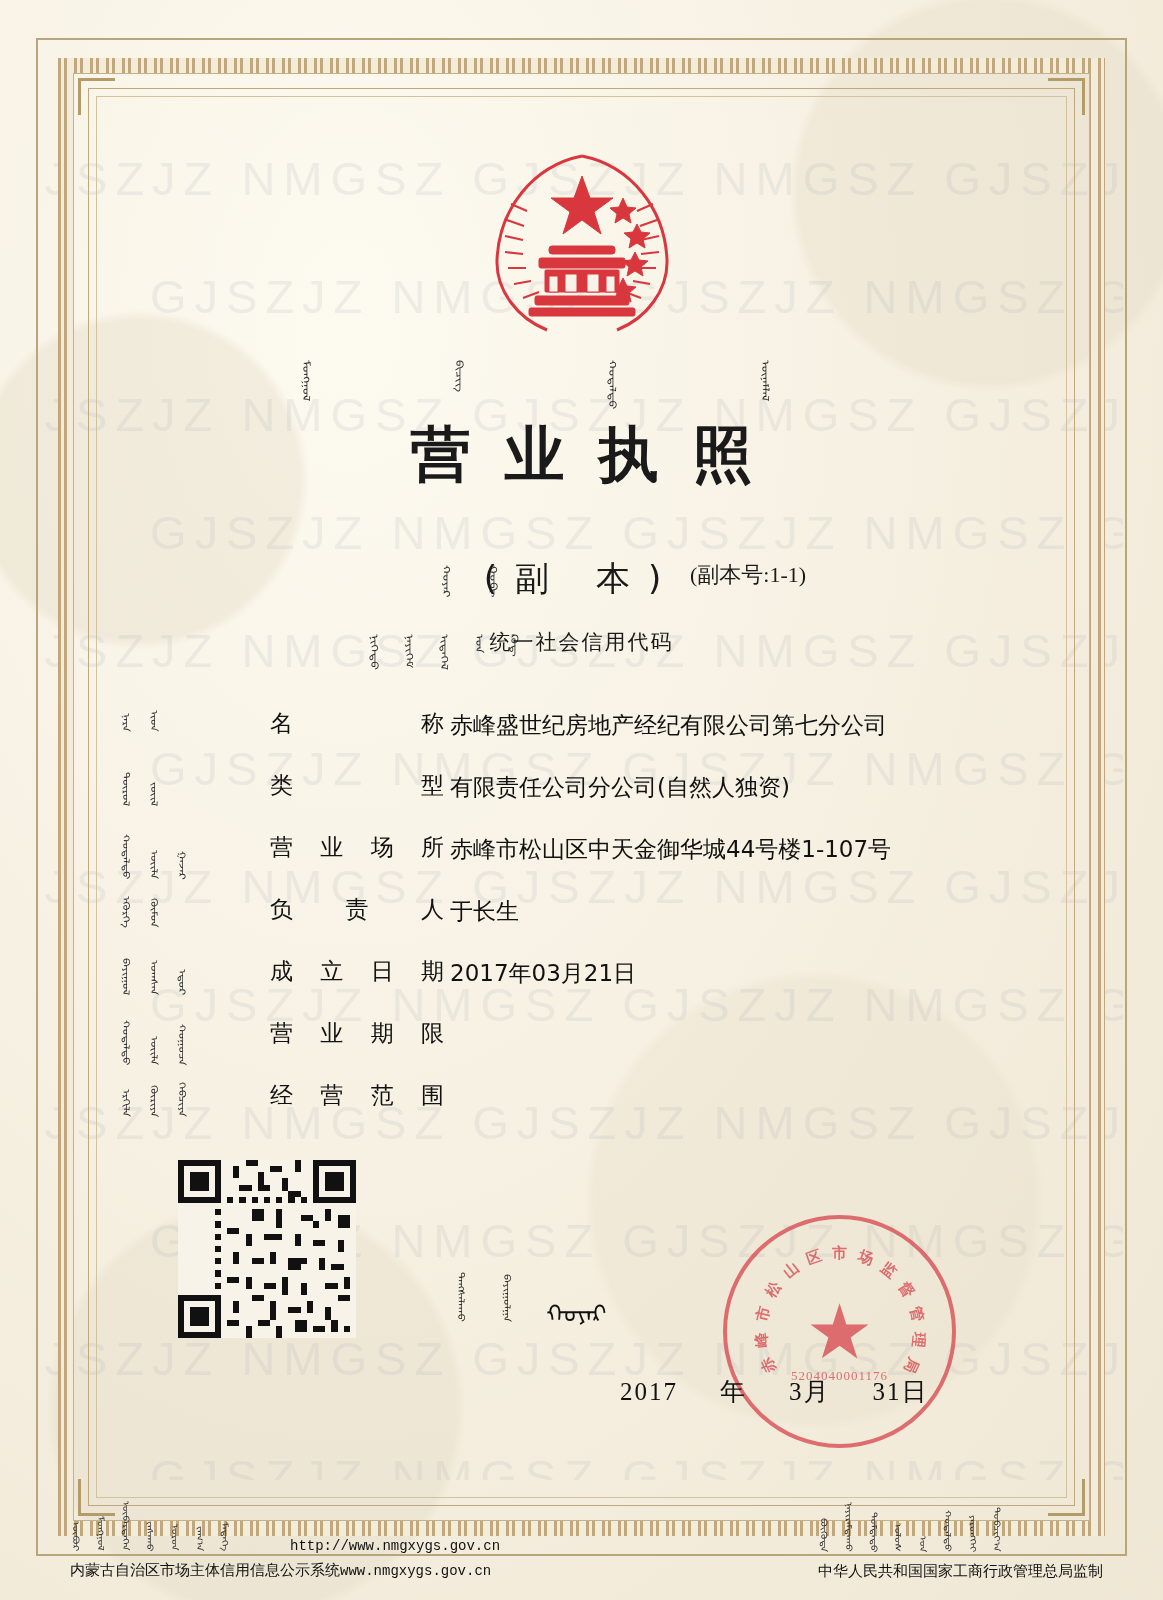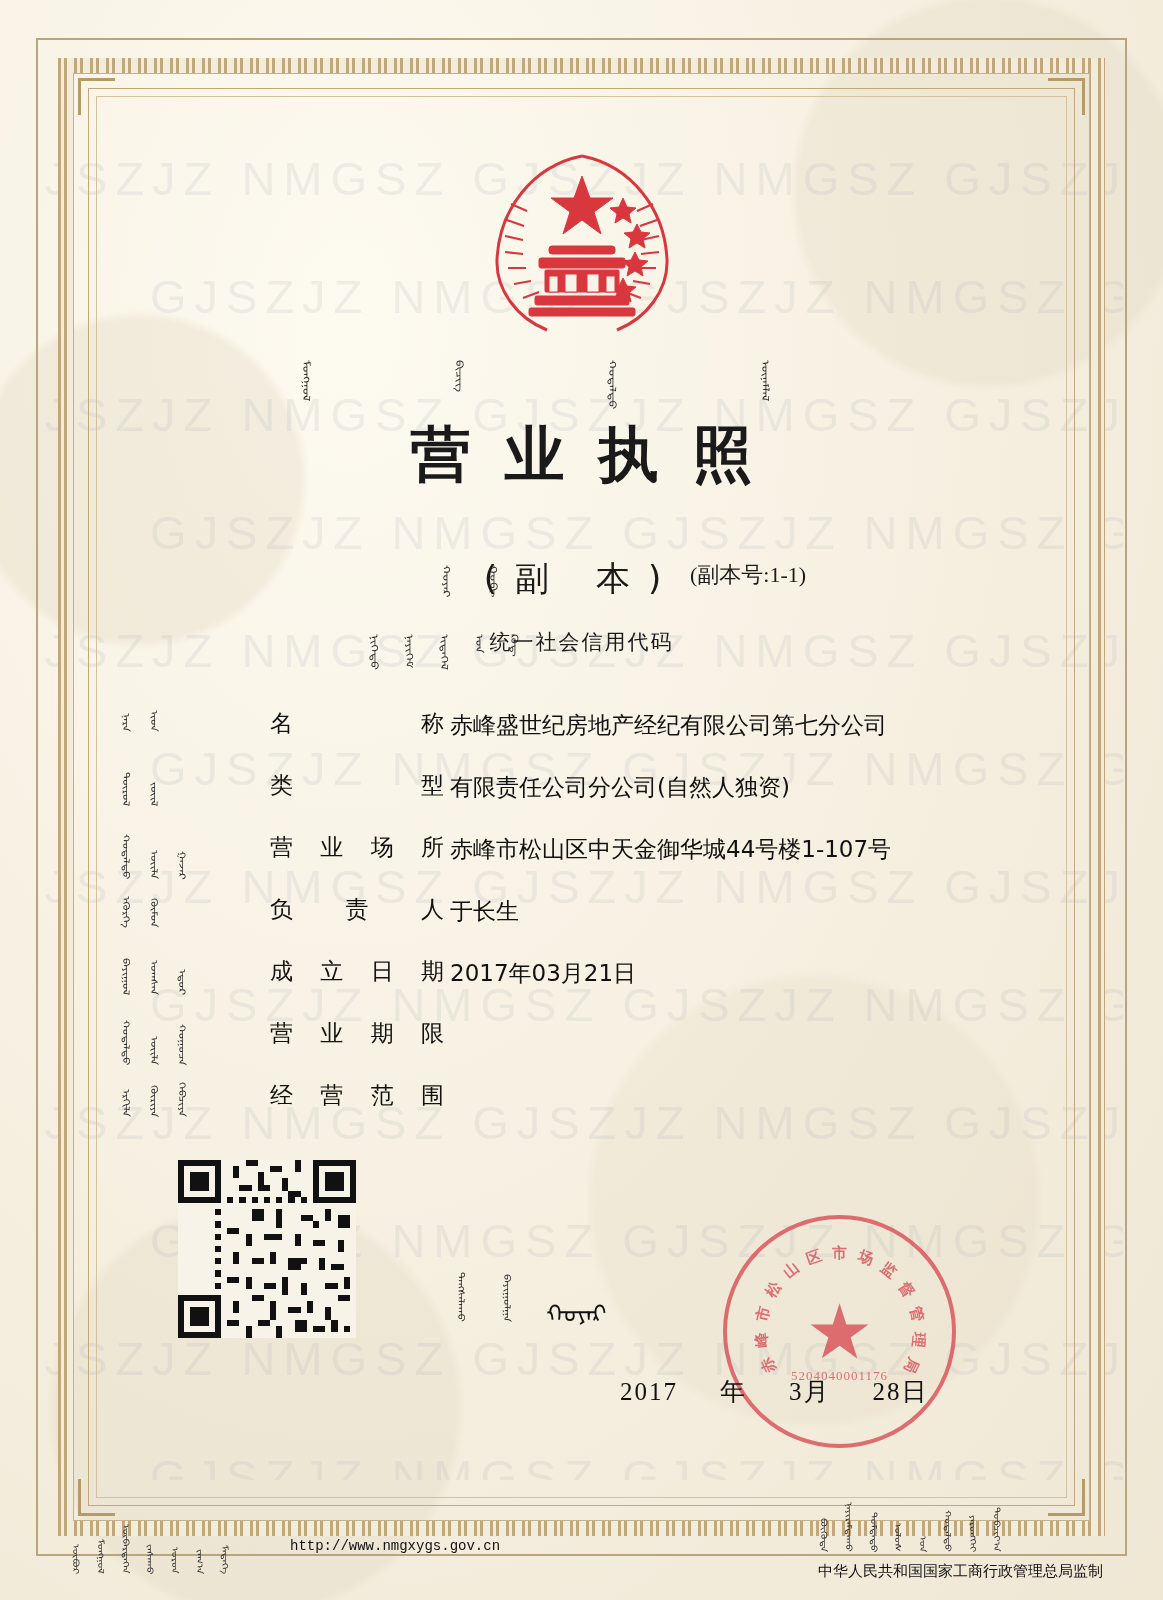--- a/index.html
+++ b/index.html
@@ -613,35 +613,38 @@
         <span style="transform: rotate(57.5deg) translate(-50%, -88px);">督</span>
         <span style="transform: rotate(76.6667deg) translate(-50%, -88px);">管</span>
         <span style="transform: rotate(95.8333deg) translate(-50%, -88px);">理</span>
         <span style="transform: rotate(115deg) translate(-50%, -88px);">局</span>
       </div>
     <div class="star">★</div>
     <div class="seal-num">5204040001176</div>
   </div>
 
   <div class="date-line">
-    <span class="num">2017</span><span class="sp"></span><span>年</span><span class="sp"></span><span class="num">3</span><span>月</span><span class="sp"></span><span class="num">28</span><span>日</span>
+    <span class="num">2017</span><span class="sp"></span><span>年</span><span class="sp"></span><span class="num">3</span><span>月</span><span class="sp"></span><span class="num">31</span><span>日</span>
   </div>
 
   <div class="url-top mono">http://www.nmgxygs.gov.cn</div>
   <div class="footer">
     <div class="fl">
       <div class="mongline">
         <span class="mong">ᠥᠪᠥᠷ</span>
         <span class="mong">ᠮᠣᠩᠭᠣᠯ</span>
         <span class="mong">ᠥᠪᠡᠷᠲᠡᠭᠡᠨ</span>
         <span class="mong">ᠵᠠᠰᠠᠬᠤ</span>
         <span class="mong">ᠣᠷᠣᠨ</span>
         <span class="mong">ᠵᠠᠬ᠎ᠠ</span>
         <span class="mong">ᠮᠡᠳᠡᠭᠡ</span>
       </div>
+      <div>
+        <span>内蒙古自治区市场主体信用信息公示系统</span><span class="mono">www.nmgxygs.gov.cn</span>
+      </div>
     </div>
     <div class="fr">
       <div class="mongline">
         <span class="mong">ᠪᠦᠭᠦᠳᠡ</span>
         <span class="mong">ᠨᠠᠶᠢᠷᠠᠮᠳᠠᠬᠤ</span>
         <span class="mong">ᠳᠤᠮᠳᠠᠳᠤ</span>
         <span class="mong">ᠤᠯᠤᠰ</span>
         <span class="mong">ᠤᠨ</span>
         <span class="mong">ᠬᠤᠳᠠᠯᠳᠤ</span>
         <span class="mong">ᠶᠡᠷᠦᠩᠬᠡᠢ</span>

